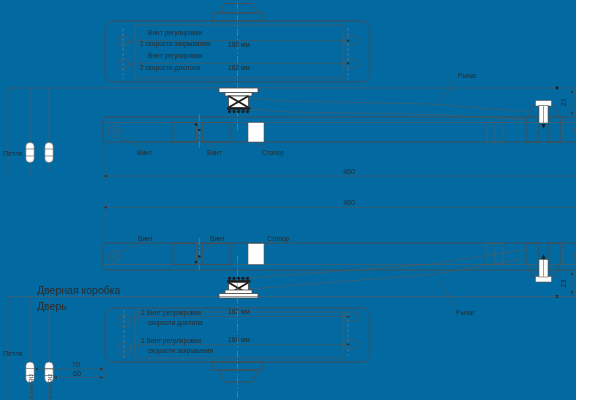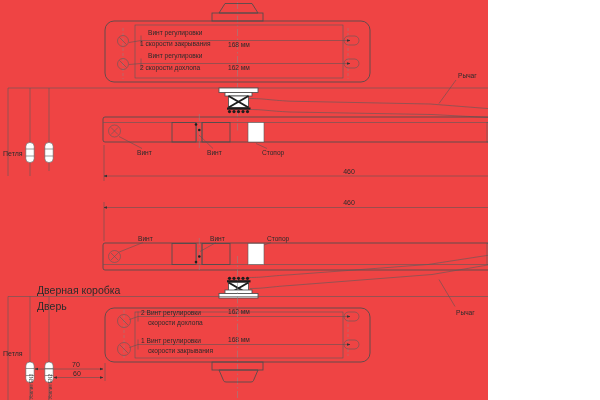--- a/index.html
+++ b/index.html
@@ -1,16 +1,16 @@
 <!DOCTYPE html>
 <html><head>
 <meta charset="utf-8">
 <style>
   html,body{margin:0;padding:0;background:#fff;}
-  #stage{width:488px;height:400px;background:#ef4444;position:relative;overflow:hidden;}
+  #stage{width:576px;height:400px;background:#0369a1;position:relative;overflow:hidden;}
   svg{display:block;}
   text{font-family:"Liberation Sans", sans-serif;fill:#2b2b2b;}
   .lbl{font-size:6.6px;}
   .dim{font-size:7px;}
   .big{font-size:10.5px;}
   .tiny{font-size:4.6px;fill:#444;}
   .out{stroke:#4d4d4d;stroke-width:.85;fill:none;}
   .thin{stroke:#5a5a5a;stroke-width:.6;fill:none;}
   .dimln{stroke:#555;stroke-width:.55;fill:none;}
   .dash{stroke:#8a8a8a;stroke-width:.5;fill:none;stroke-dasharray:3 2;}

